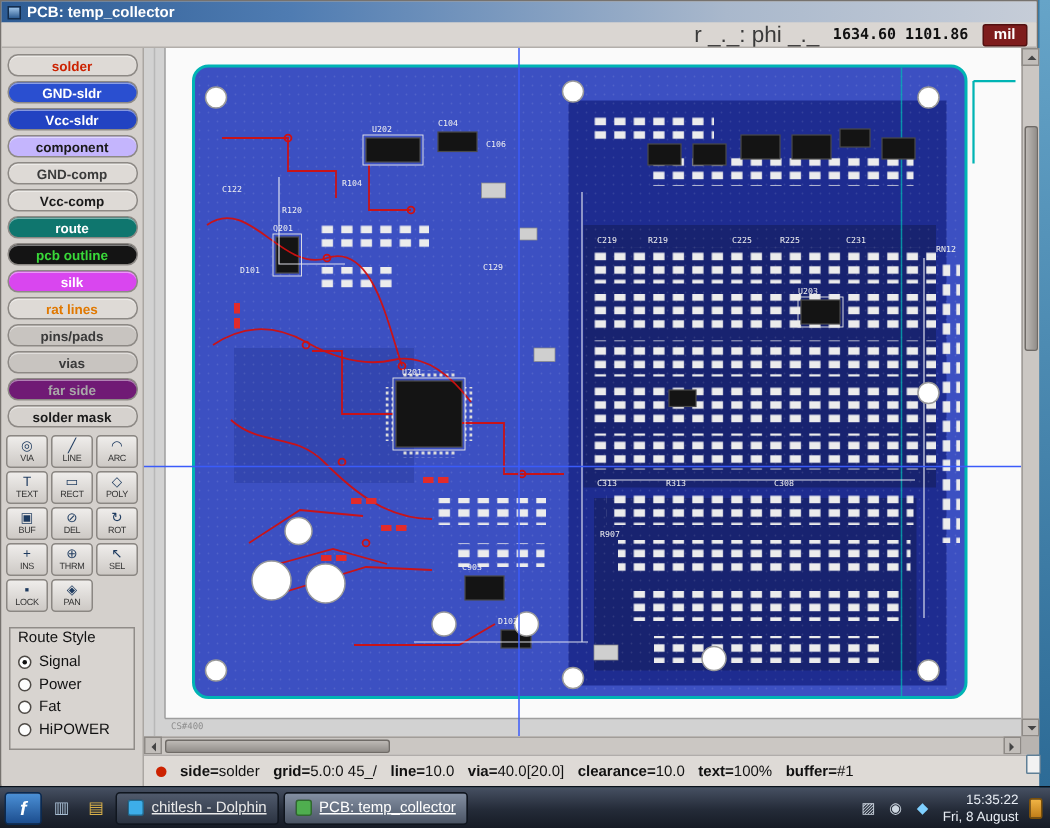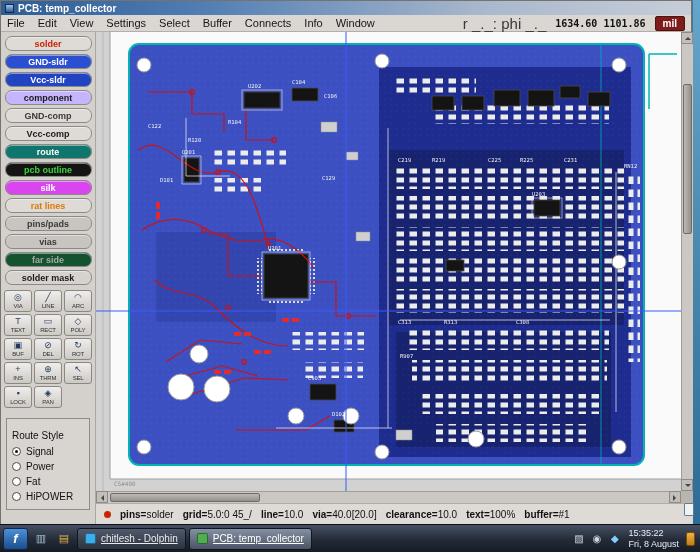--- a/index.html
+++ b/index.html
@@ -29,21 +29,21 @@
   .leftpanel { position:absolute; left:0; top:31px; width:95px; height:493px; background:#d4d0cc;
     border-right:1px solid #aaa6a2; padding:4px 3px 0; }
   .layer-btn { width:87px; height:15px; margin:0 auto 3px; border-radius:7px; font-size:9px; font-weight:bold;
     display:flex; align-items:center; justify-content:center; border:1px solid #8d8985;
     box-shadow:inset 0 1px 0 rgba(255,255,255,.45); cursor:default; white-space:nowrap; }
   .tools { display:grid; grid-template-columns:repeat(3,28px); gap:2px; justify-content:center; margin-top:5px; }
   .tool-btn { height:22px; background:linear-gradient(#efedeb,#cdc9c5); border:1px solid #8b8783; border-radius:3px;
     display:flex; flex-direction:column; align-items:center; justify-content:center; line-height:1; }
   .tool-glyph { font-size:9px; color:#1d3a5f; }
   .tool-lbl { font-size:6px; color:#333; margin-top:1px; letter-spacing:-0.2px; }
-  .route-box { margin:10px 2px 0; border:1px solid #908c88; background:#d8d4d0; padding:11px 5px 5px; }
+  .route-box { margin:10px 2px 0; border:1px solid #908c88; background:#d8d4d0; padding:1px 5px 5px; }
   .route-title { font-size:10px; color:#111; margin-bottom:3px; }
   .radio-row { display:flex; align-items:center; gap:5px; font-size:10px; color:#111; height:15px; }
   .radio { width:9px; height:9px; border-radius:50%; border:1px solid #4e4a46; background:#fdfdfd; position:relative; flex:0 0 auto; }
   .radio.sel::after { content:""; position:absolute; inset:2px; background:#101010; border-radius:50%; }
 
   
   .canvas { position:absolute; left:95px; top:31px; width:585px; height:459px; background:#d2d2d2; overflow:hidden; }
   .canvas svg { display:block; }
   .silk-label { font-size:5.5px; fill:#f1f1f1; font-family:"DejaVu Sans Mono",monospace; }
   .fid-label { font-size:6px; fill:#8e8e8e; font-family:"DejaVu Sans Mono",monospace; }
@@ -82,48 +82,37 @@
   .kbtn { width:25px; height:22px; background:linear-gradient(#4b90d6,#1c4d8e); border:1px solid #0c2a50; border-radius:3px;
     color:#fff; font-weight:bold; font-style:italic; font-size:13px; display:flex; align-items:center; justify-content:center; flex:0 0 auto; }
   .launcher { width:20px; height:22px; display:flex; align-items:center; justify-content:center; font-size:11px; flex:0 0 auto; }
   .task-btn { height:22px; display:flex; align-items:center; gap:5px; padding:0 7px; font-size:10px; color:#e9e9e9;
     background:linear-gradient(#505a6c,#2b3341); border:1px solid #10161f; border-radius:3px; max-width:190px; overflow:hidden;text-decoration:underline; }
   .task-btn.active { background:linear-gradient(#8490a3,#4a5464); color:#fff; }
   .task-icon { width:11px; height:11px; border-radius:2px; flex:0 0 auto; border:1px solid rgba(0,0,0,.4); }
   .task-label { white-space:nowrap; overflow:hidden; text-overflow:ellipsis; }
   .tray { margin-left:auto; display:flex; align-items:center; gap:5px; }
   .tray-icon { font-size:10px; display:flex; align-items:center; justify-content:center; width:13px; height:13px; }
-  .clock { font-size:9px; line-height:1.2; color:#e8edf4; margin:0 4px; font-family:"Liberation Sans",sans-serif; }
+  .clock { text-align:right; font-size:9px; line-height:1.2; color:#e8edf4; margin:0 4px; font-family:"Liberation Sans",sans-serif; }
   .notifier { width:9px; height:14px; background:linear-gradient(#f0b445,#c07d18); border:1px solid #7c5008; border-radius:2px; margin-right:2px; }
 </style>
 </head>
 <body>
 
 <div id="screen">
   <div class="desktop"></div>
 
   <div id="window">
 
     <div class="titlebar">
       <span class="win-icon"></span>
       <span>PCB: temp_collector</span>
     </div>
 
     <div class="menubar">
-      <span style="display:flex;gap:13px;">
-          <span class="menu-item">File</span>
-          <span class="menu-item">Edit</span>
-          <span class="menu-item">View</span>
-          <span class="menu-item">Settings</span>
-          <span class="menu-item">Select</span>
-          <span class="menu-item">Buffer</span>
-          <span class="menu-item">Connects</span>
-          <span class="menu-item">Info</span>
-          <span class="menu-item">Window</span>
-        </span>
       <span class="menubar-right">
         <span class="readout">r _._: phi _._</span>
         <span class="coords">1634.60 1101.86</span>
         <span class="unit-btn">mil</span>
       </span>
     </div>
 
     <div class="leftpanel">
       <div>
           <div class="layer-btn" style="background: rgb(222, 218, 214); color: rgb(204, 34, 0);">solder</div>
@@ -131,21 +120,21 @@
           <div class="layer-btn" style="background: rgb(34, 67, 194); color: rgb(255, 255, 255);">Vcc-sldr</div>
           <div class="layer-btn" style="background: #c4b5fd; color: rgb(26, 26, 26);">component</div>
           <div class="layer-btn" style="background: rgb(222, 218, 214); color: rgb(58, 58, 58);">GND-comp</div>
           <div class="layer-btn" style="background: rgb(222, 218, 214); color: rgb(26, 26, 26);">Vcc-comp</div>
           <div class="layer-btn" style="background: #0f766e; color: rgb(255, 255, 255);">route</div>
           <div class="layer-btn" style="background: rgb(20, 20, 20); color: rgb(57, 216, 57);">pcb outline</div>
           <div class="layer-btn" style="background: #d946ef; color: rgb(255, 255, 255);">silk</div>
           <div class="layer-btn" style="background: rgb(222, 218, 214); color: rgb(224, 120, 0);">rat lines</div>
           <div class="layer-btn" style="background: rgb(200, 196, 192); color: rgb(58, 58, 58);">pins/pads</div>
           <div class="layer-btn" style="background: rgb(200, 196, 192); color: rgb(58, 58, 58);">vias</div>
-          <div class="layer-btn" style="background: #14532d; color: rgb(168, 168, 168);">far side</div>
+          <div class="layer-btn" style="background: #701a75; color: rgb(168, 168, 168);">far side</div>
           <div class="layer-btn" style="background: rgb(214, 210, 206); color: rgb(26, 26, 26);">solder mask</div>
         </div>
       <div class="tools">
           <div class="tool-btn">
             <span class="tool-glyph">◎</span>
             <span class="tool-lbl">VIA</span>
           </div>
           <div class="tool-btn">
             <span class="tool-glyph">╱</span>
             <span class="tool-lbl">LINE</span>
@@ -408,21 +397,21 @@
     <div class="hscroll">
       <div class="scroll-btn sb-left" style="left:0;top:-1px;"></div>
       <div class="hthumb"></div>
       <div class="scroll-btn sb-right" style="right:0;left:auto;top:-1px;position:absolute;"></div>
     </div>
     <div class="scroll-corner"></div>
 
     <div class="statusbar">
       <span class="status-dot"></span>
       <span style="display:flex;gap:9px;">
-          <span class="seg"><b>pins=</b>solder</span>
+          <span class="seg"><b>side=</b>solder</span>
           <span class="seg"><b>grid=</b>5.0:0 45_/</span>
           <span class="seg"><b>line=</b>10.0</span>
           <span class="seg"><b>via=</b>40.0[20.0]</span>
           <span class="seg"><b>clearance=</b>10.0</span>
           <span class="seg"><b>text=</b>100%</span>
           <span class="seg"><b>buffer=</b>#1</span>
         </span>
     </div>
   </div>
 

